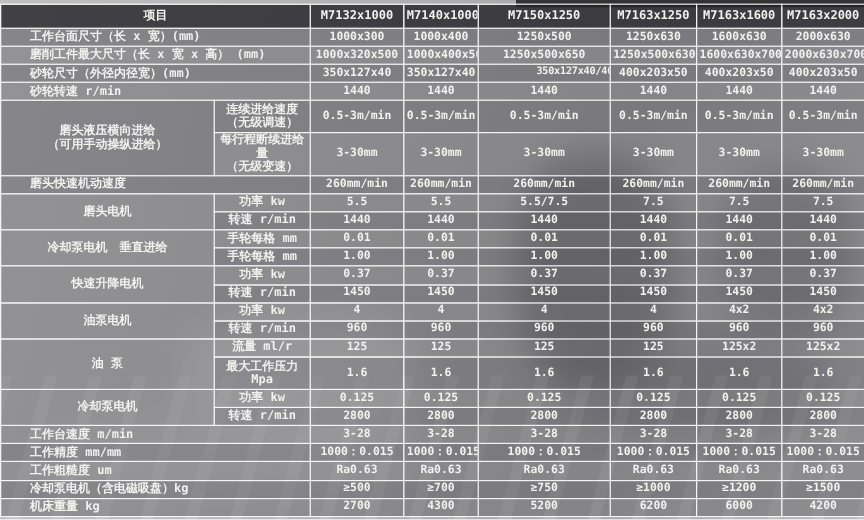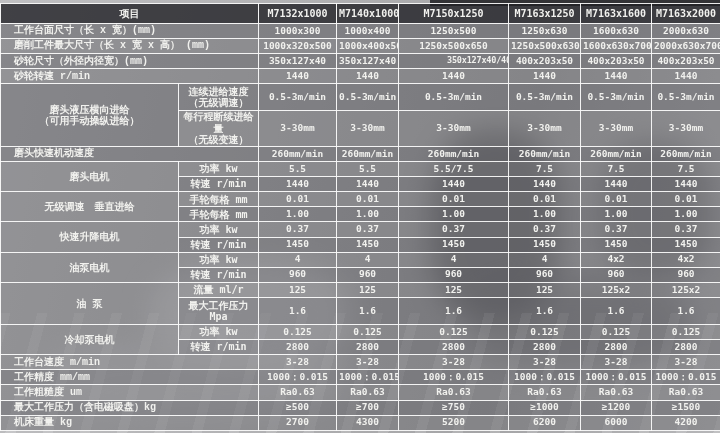--- a/index.html
+++ b/index.html
@@ -26,21 +26,21 @@
     border-collapse:collapse; table-layout:fixed;
   }
   th, td {
     border:1px solid rgba(250,250,250,.92);
     color:#f1f1ee; font-weight:bold; text-align:center;
     padding:0 2px; overflow:hidden; line-height:1.15;
   }
   thead th { background:rgba(32,32,38,.80); font-size:10px; height:19px; }
   td { background:rgba(82,82,88,.52); font-size:10px; }
   tbody tr:nth-child(even) td { background:rgba(97,97,103,.47); }
-  td.lbl { text-align:left; padding-left:13px;font-family:Liberation Mono, monospace; }
+  td.lbl { text-align:left; padding-left:24px; }
   td.grp, td.sub { white-space:pre-line; }
   td.sub { font-size:10px; }
   td.val { font-size:9.5px; white-space:nowrap; }
   td.val.long { font-size:8.5px; letter-spacing:-0.2px;padding-left:48px; }
   tr.tall { height:27px; }
 </style>
 </head>
 <body>
 
 <div class="stage">
@@ -157,21 +157,21 @@
         <tr>
           <td class="sub">转速 r/min</td>
           <td class="val">1440</td>
           <td class="val">1440</td>
           <td class="val">1440</td>
           <td class="val">1440</td>
           <td class="val">1440</td>
           <td class="val">1440</td>
         </tr>
         <tr>
-          <td class="grp" rowspan="2">无级调速　垂直进给</td>
+          <td class="grp" rowspan="2">冷却泵电机　垂直进给</td>
           <td class="sub">手轮每格 mm</td>
           <td class="val">0.01</td>
           <td class="val">0.01</td>
           <td class="val">0.01</td>
           <td class="val">0.01</td>
           <td class="val">0.01</td>
           <td class="val">0.01</td>
         </tr>
         <tr>
           <td class="sub">手轮每格 mm</td>
@@ -280,21 +280,21 @@
         <tr>
           <td class="lbl" colspan="2">工作粗糙度 um</td>
           <td class="val">Ra0.63</td>
           <td class="val">Ra0.63</td>
           <td class="val">Ra0.63</td>
           <td class="val">Ra0.63</td>
           <td class="val">Ra0.63</td>
           <td class="val">Ra0.63</td>
         </tr>
         <tr>
-          <td class="lbl" colspan="2">最大工作压力（含电磁吸盘）kg</td>
+          <td class="lbl" colspan="2">冷却泵电机（含电磁吸盘）kg</td>
           <td class="val">≥500</td>
           <td class="val">≥700</td>
           <td class="val">≥750</td>
           <td class="val">≥1000</td>
           <td class="val">≥1200</td>
           <td class="val">≥1500</td>
         </tr>
         <tr>
           <td class="lbl" colspan="2">机床重量 kg</td>
           <td class="val">2700</td>

